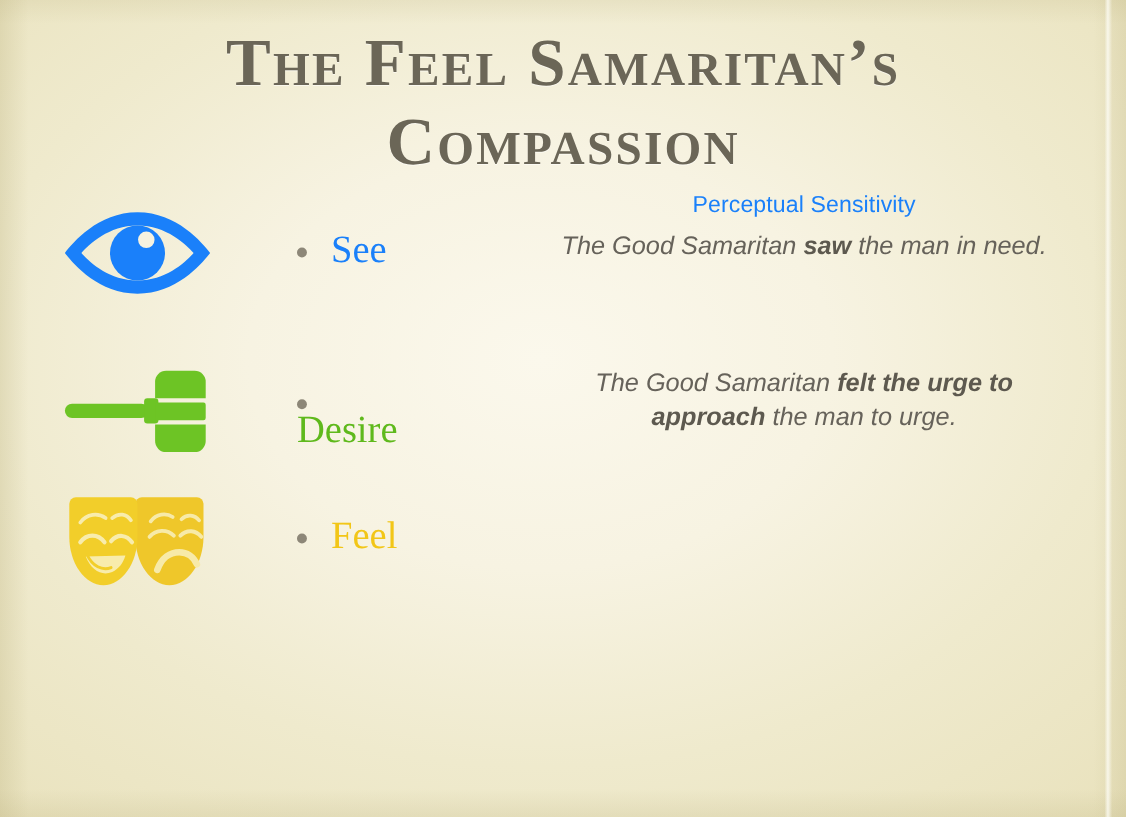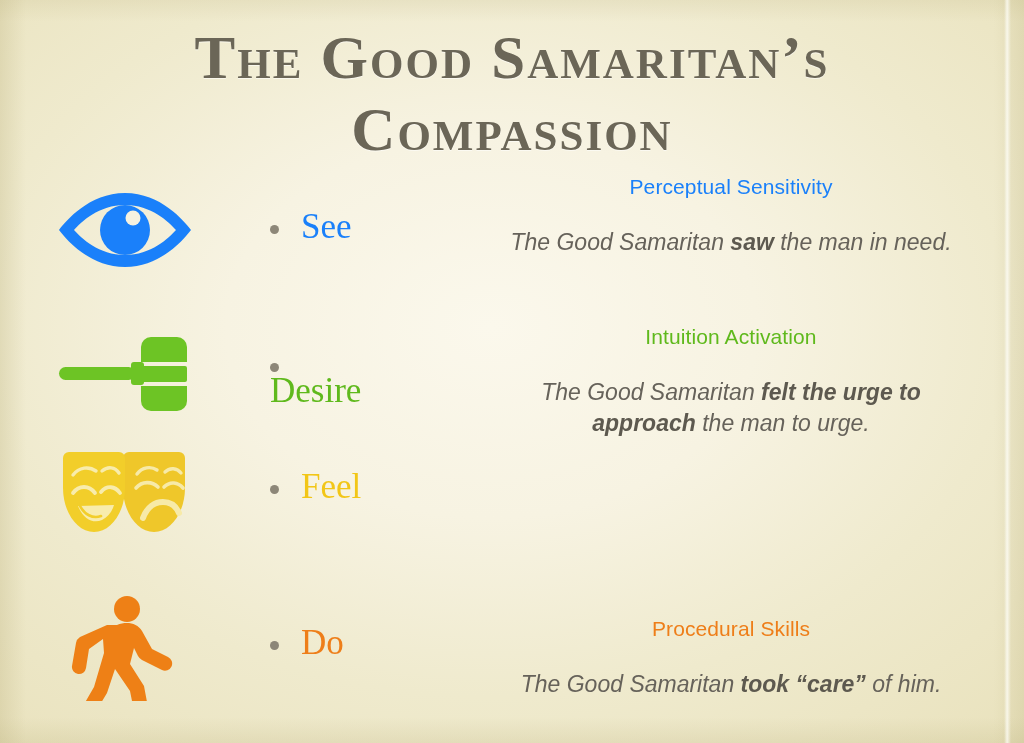--- a/index.html
+++ b/index.html
@@ -132,21 +132,21 @@
     font-size: 21px;
     line-height: 26px;
     letter-spacing: .1px;
   }
   .cat-body {
     font-family: "Liberation Sans", sans-serif;
     font-style: italic;
     font-size: 23px;
     line-height: 31px;
     color: #66625a;
-    margin-top: 27px;
+    margin-top: 8px;
   }
   .cat-body b { font-weight: bold; color: #5d594f; }
 
   
   #row-0 .text-cell { top: 6px; }
   #row-1 .text-cell { top: 22px; }
   #row-2 .text-cell { top: 30px; }
   #row-3 .text-cell { top: 38px; }
 
   #row-0 .bullet-cell { padding-top: 40px; }
@@ -158,21 +158,21 @@
   #row-1 .icon-cell { top: 12px; }
   #row-2 .icon-cell { top: 6px; }
   #row-3 .icon-cell { top: 10px; }
 </style>
 </head>
 <body>
 
 <div id="slide">
 
   <div class="title-block">
-    <div class="title-line" style="color: rgb(107, 102, 87);">The Good Samaritan’s</div>
+    <div class="title-line" style="color: rgb(107, 102, 87);">The Feel Samaritan’s</div>
     <div class="title-line" style="color: rgb(107, 102, 87);">Compassion</div>
   </div>
 
   <div class="row" id="row-0">
     <div class="icon-cell">
       <svg width="140" height="86" viewBox="0 0 140 86" aria-hidden="true">
         <g id="eye-group-0">
           <path d="M70 6 C 34 6 11 34 4 43 C 11 52 34 80 70 80 C 106 80 129 52 136 43 C 129 34 106 6 70 6 Z
                    M70 18 C 96 18 114 35 121 43 C 114 51 96 68 70 68 C 44 68 26 51 19 43 C 26 35 44 18 70 18 Z" fill="#1A80FA"></path>
           <circle cx="70" cy="43" r="25" fill="#1A80FA"></circle>
@@ -200,21 +200,20 @@
           <path d="M96 4 h26 a10 10 0 0 1 10 10 v15 h-46 v-15 a10 10 0 0 1 10 -10 z" fill="#6DC425"></path>
           <path d="M86 53 h46 v15 a10 10 0 0 1 -10 10 h-26 a10 10 0 0 1 -10 -10 z" fill="#6DC425"></path>
         </g>
       </svg>
     </div>
     <div class="bullet-cell">
       <span class="bullet-dot" style="background: rgb(141, 135, 120);"></span>
       <span class="bullet-label" style="color: rgb(95, 185, 28);">Desire</span>
     </div>
     <div class="text-cell">
-      <div class="cat-head" style="color: rgb(95, 185, 28);">Intuition Activation</div>
       <div class="cat-body" style="color: rgb(102, 98, 90);"><span>The Good Samaritan </span><b>felt the urge to approach</b><span> the man to urge.</span></div>
     </div>
   </div>
 
   <div class="row" id="row-2">
     <div class="icon-cell">
       <svg width="140" height="92" viewBox="0 0 140 92" aria-hidden="true">
         <g id="masks-group-2">
 
           <g id="tragedy-mask">
@@ -237,32 +236,14 @@
           </g>
         </g>
       </svg>
     </div>
     <div class="bullet-cell">
       <span class="bullet-dot" style="background: rgb(141, 135, 120);"></span>
       <span class="bullet-label" style="color: rgb(242, 198, 23);">Feel</span>
     </div>
   </div>
 
-  <div class="row" id="row-3">
-    <div class="icon-cell">
-      <svg width="120" height="106" viewBox="0 0 120 106" aria-hidden="true">
-        <g id="walker-group-3" fill="#EE8016">
-          <circle cx="62" cy="14" r="13"></circle>
-          <path d="M52 30 c10 -4 20 -2 25 6 l10 18 l16 8 a7 7 0 0 1 -6 13 l-20 -10 a10 10 0 0 1 -4 -4 l-4 -8 l-4 16 l14 22 l6 32 a7 7 0 0 1 -14 3 l-6 -30 l-15 -22 l-8 24 l-12 20 a7 7 0 0 1 -12 -7 l11 -19 l10 -34 l-1 -14 l-14 10 l-3 19 a7 7 0 0 1 -14 -2 l4 -23 a9 9 0 0 1 4 -6 l27 -12 z"></path>
-        </g>
-      </svg>
-    </div>
-    <div class="bullet-cell">
-      <span class="bullet-dot" style="background: rgb(141, 135, 120);"></span>
-      <span class="bullet-label" style="color: rgb(238, 126, 25);">Do</span>
-    </div>
-    <div class="text-cell">
-      <div class="cat-head" style="color: rgb(238, 126, 25);">Procedural Skills</div>
-      <div class="cat-body" style="color: rgb(102, 98, 90);"><span>The Good Samaritan </span><b>took “care”</b><span> of him.</span></div>
-    </div>
-  </div>
 
 </div>
 
 </body></html>

